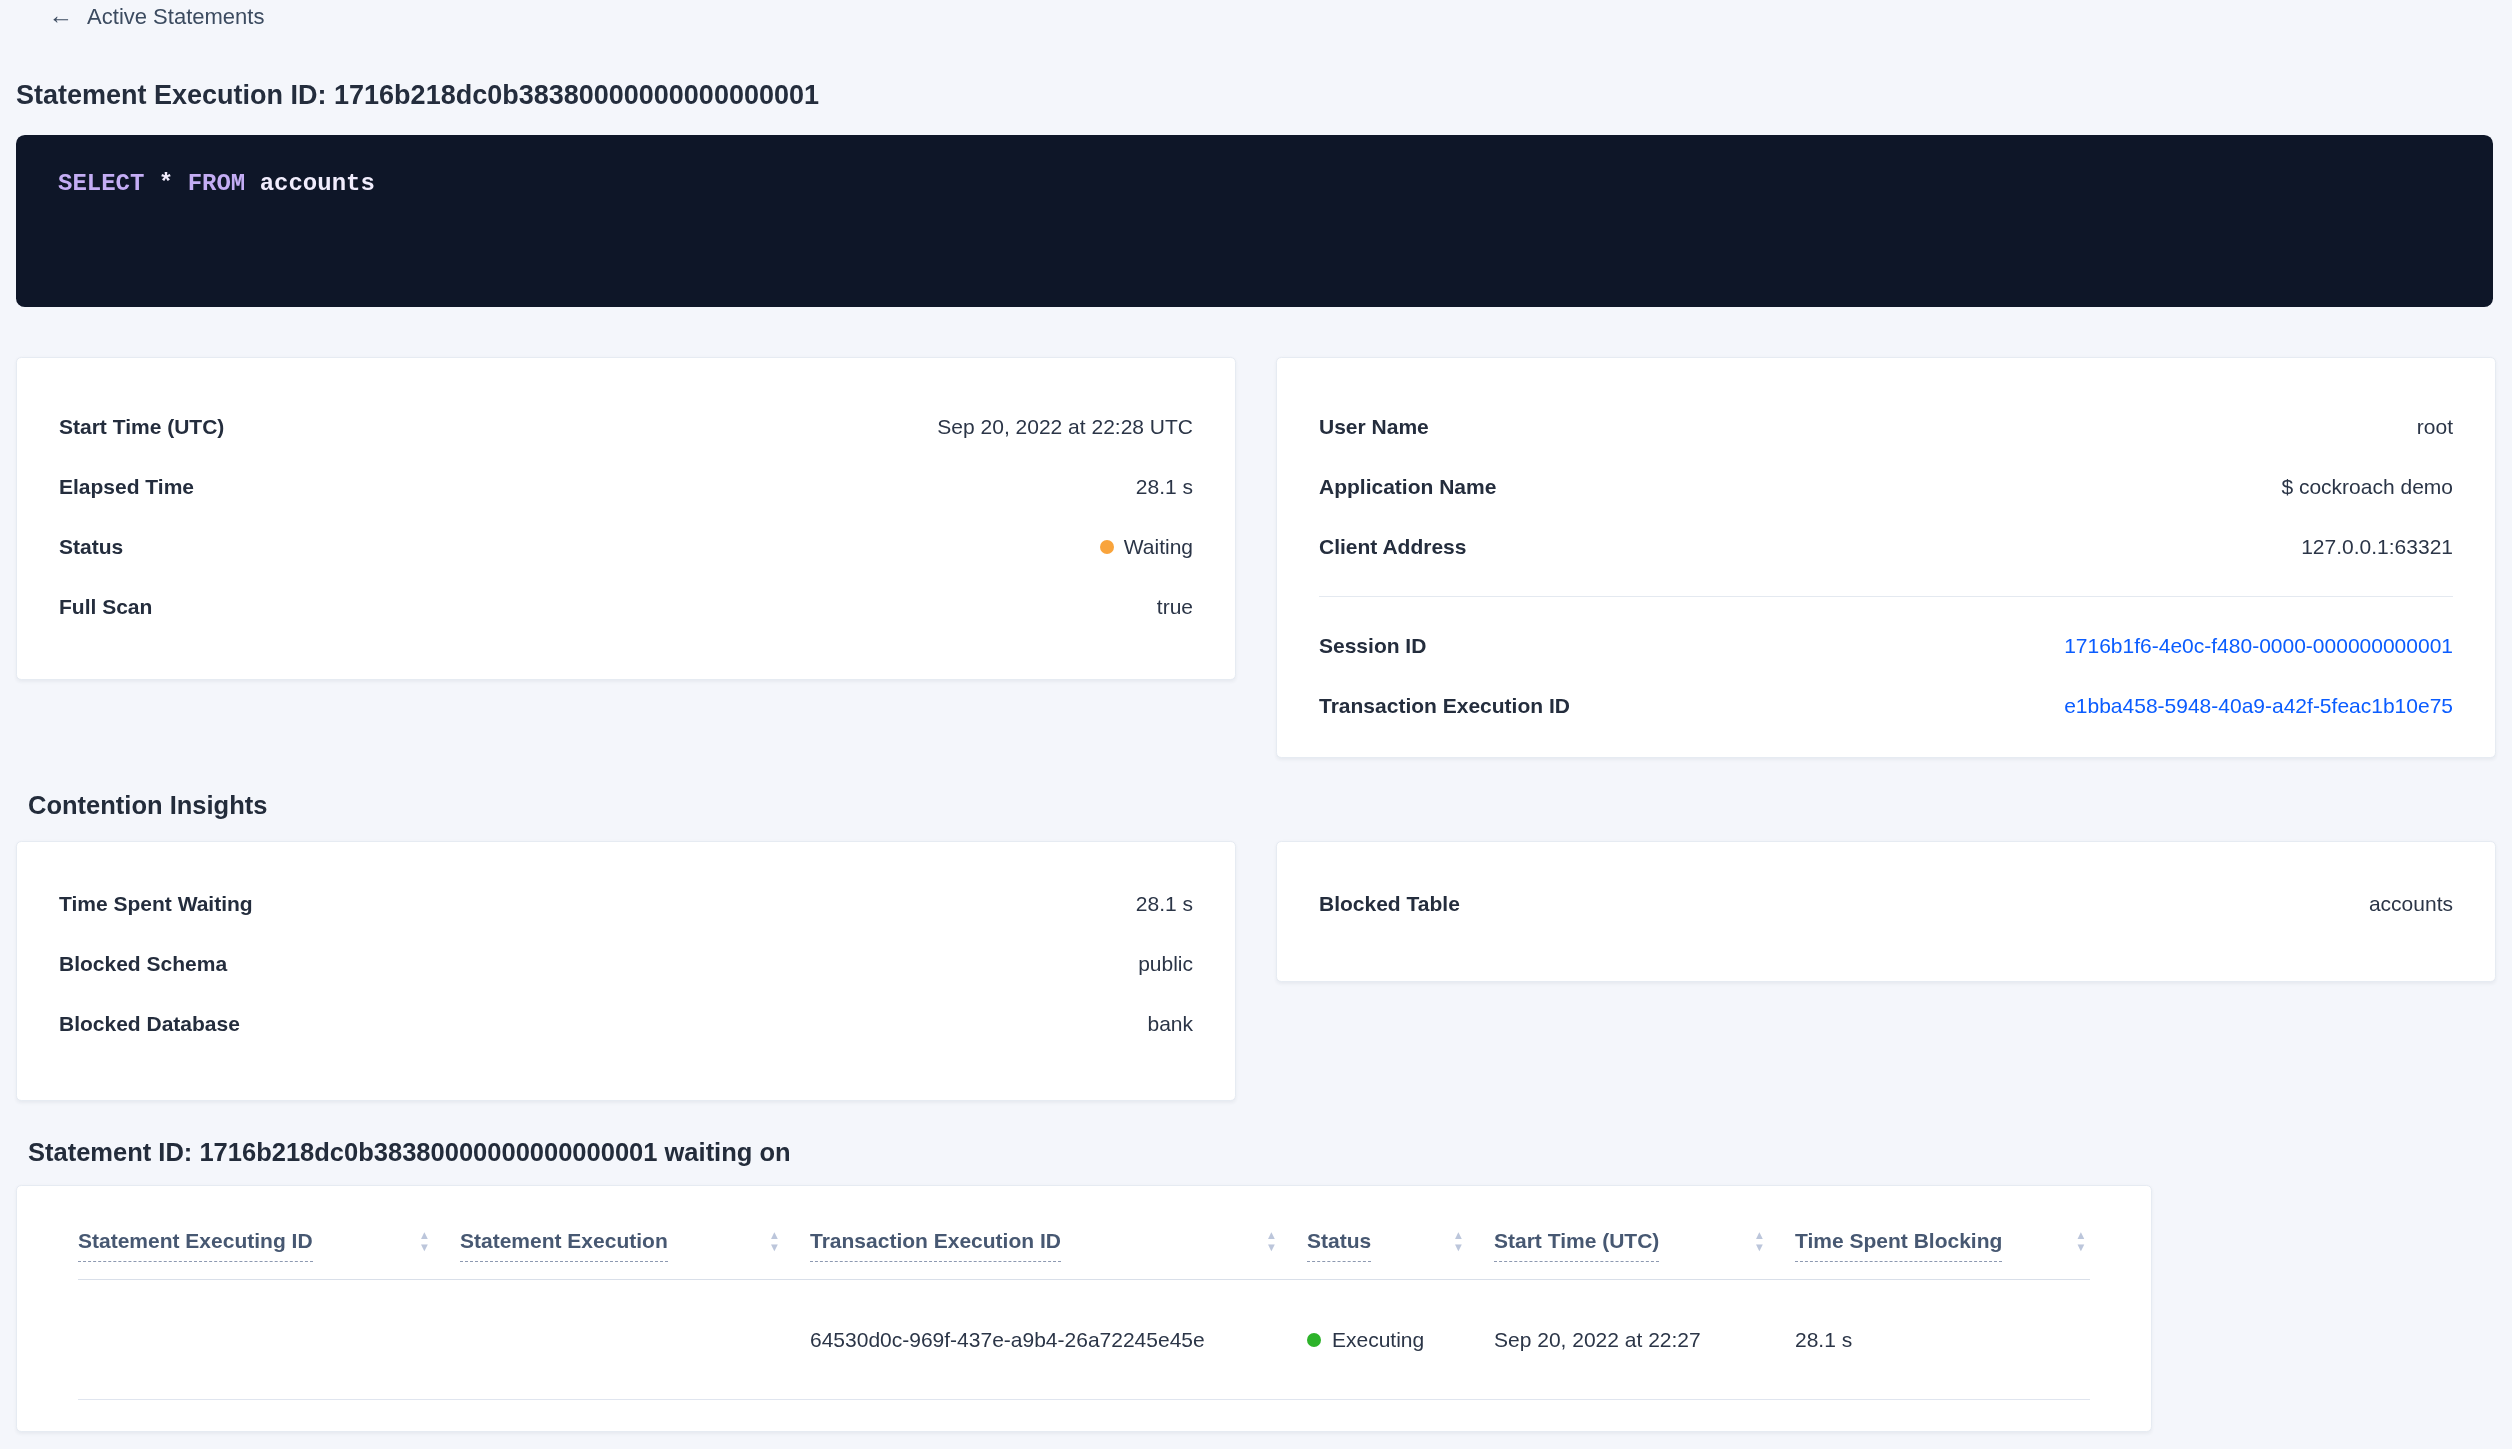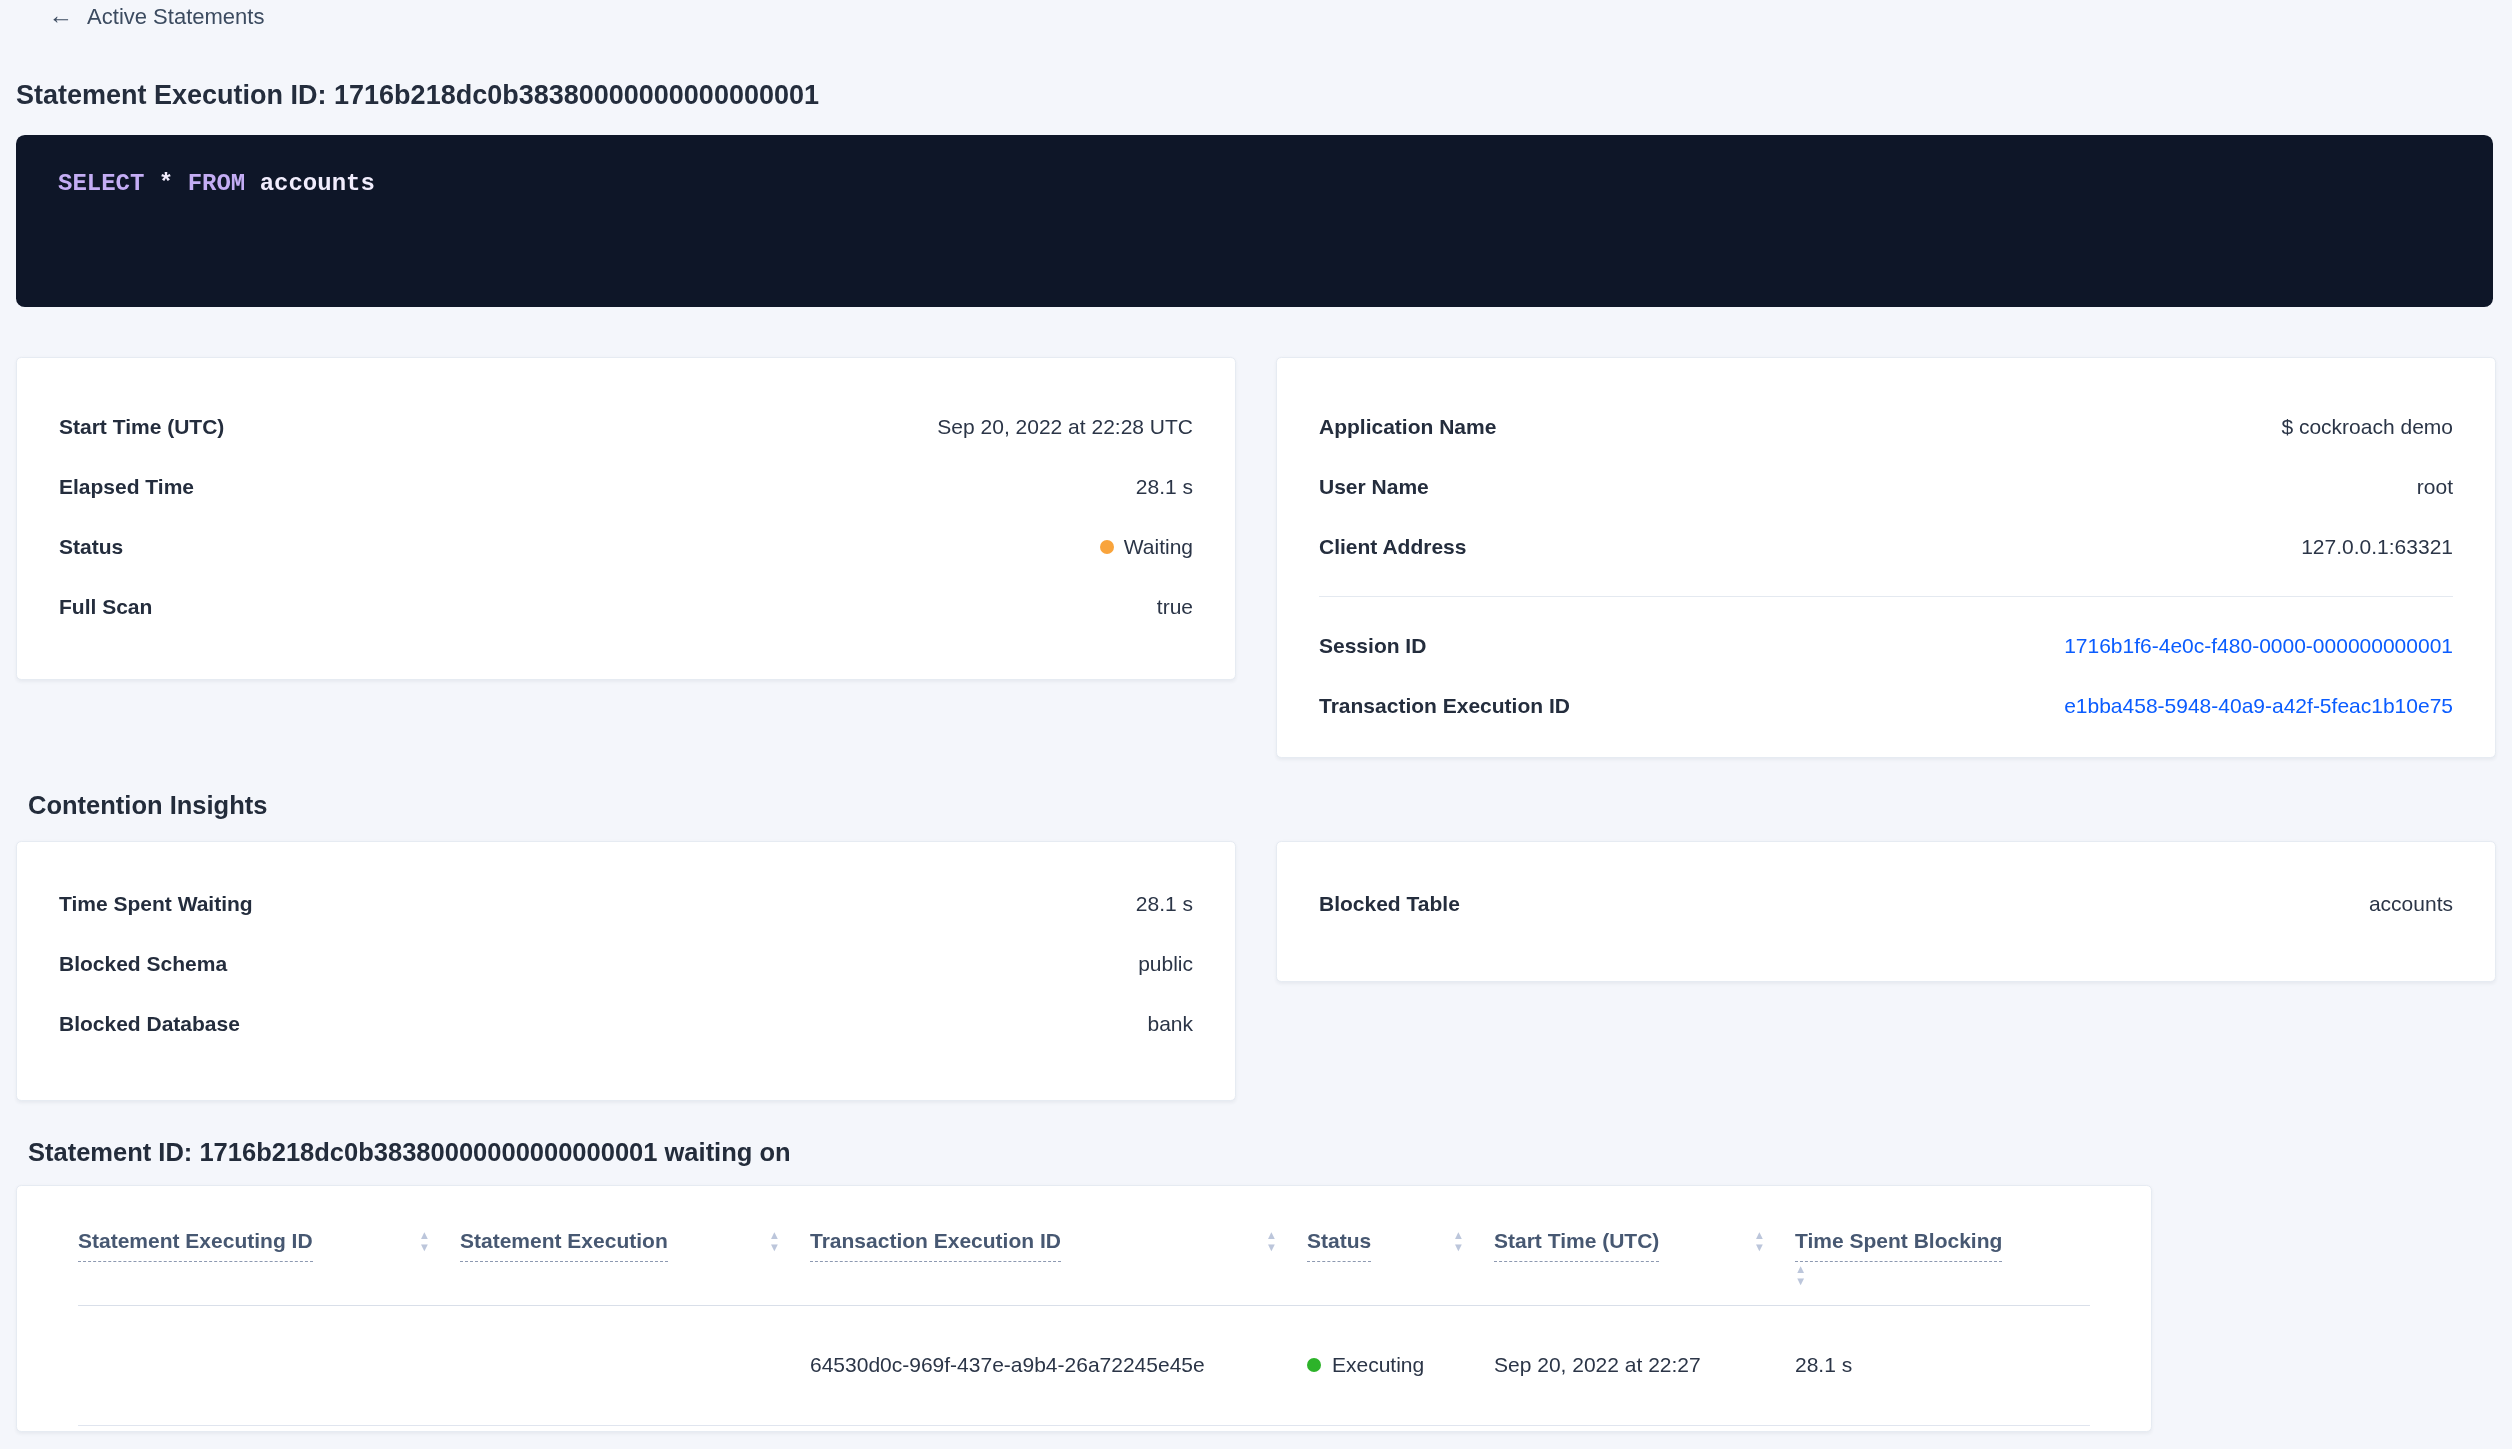--- a/index.html
+++ b/index.html
@@ -114,21 +114,21 @@
     padding-bottom: 17.6px;
     border-bottom: 1.8px solid #d9dfe9;
   }
   .th {
     display: flex;
     align-items: flex-start;
     justify-content: space-between;
     padding-right: 30px;
     cursor: pointer;
   }
-  .th.last { padding-right: 3.5px; flex-direction: column; }
+  .th.last { padding-right: 3.5px; }
   .th-label {
     font-size: 21px;
     font-weight: bold;
     color: #475872;
     line-height: 26px;
     padding-bottom: 7px;
     border-bottom: 1.8px dashed #8d99b1;
   }
   .sort {
     display: flex;
@@ -182,26 +182,26 @@
         </span>
       </div>
       <div class="drow">
         <span class="lbl">Full Scan</span>
         <span class="val">true</span>
       </div>
     </div>
 
     <div class="card h456">
       <div class="drow">
+        <span class="lbl">User Name</span>
+        <span class="val">root</span>
+      </div>
+      <div class="drow">
         <span class="lbl">Application Name</span>
         <span class="val">$ cockroach demo</span>
-      </div>
-      <div class="drow">
-        <span class="lbl">User Name</span>
-        <span class="val">root</span>
       </div>
       <div class="drow">
         <span class="lbl">Client Address</span>
         <span class="val">127.0.0.1:63321</span>
       </div>
       <hr class="divider">
       <div class="drow">
         <span class="lbl">Session ID</span>
         <span class="val link">1716b1f6-4e0c-f480-0000-000000000001</span>
       </div>

